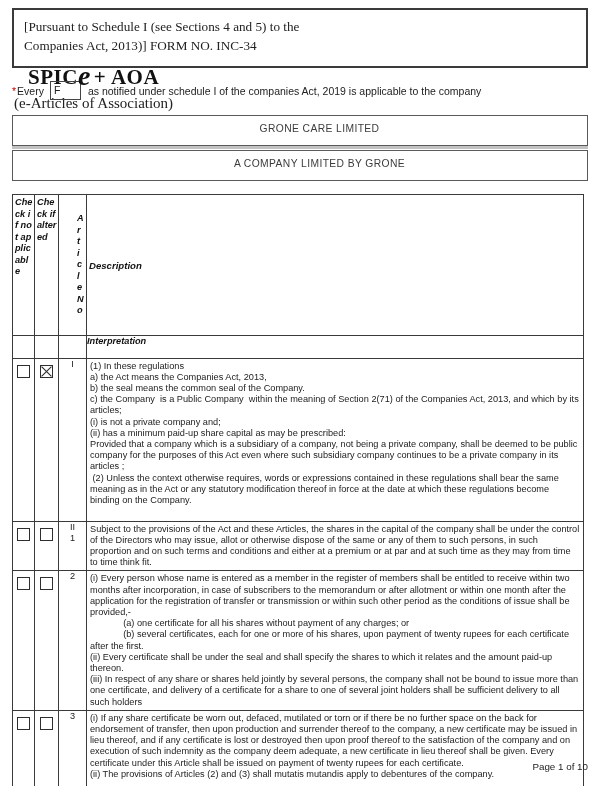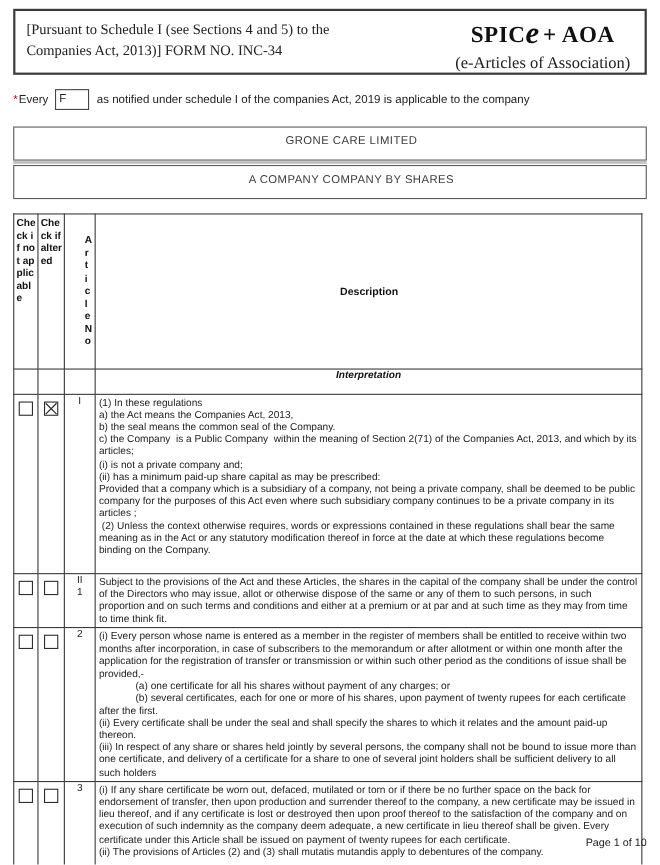--- a/index.html
+++ b/index.html
@@ -13,20 +13,21 @@
   }
   .page { padding: 8px 12px 0 12px; width: 600px; }
 
   
   .header-box {
     border: 2px solid #3a3a3a;
     height: 60px;
     display: flex;
     justify-content: space-between;
     align-items: flex-start;
+    flex-direction: column;
   }
   .pursuant {
     font-family: "Liberation Serif", serif;
     font-size: 13.2px;
     line-height: 1.45;
     width: 330px;
     padding: 7px 0 0 10px;
     color: #222;
   }
   .logo-block { padding: 4px 13px 0 0; text-align: center; }
@@ -102,23 +103,24 @@
   }
   table.articles { border: 1.5px solid #3a3a3a; }
   th.col-head {
     font-weight: bold;
     text-align: left;
     padding: 2px 1px 1px 2px;
     word-break: break-all;
     line-height: 11.5px;
     font-size: 9.3px;
     color: #111;
+    font-style: italic;
   }
   th.col-head.article-head { text-align: center; vertical-align: middle; word-break: break-all; padding: 18px; }
-  th.col-head.desc-head { text-align: center; vertical-align: middle; font-size: 9.6px; }
+  th.col-head.desc-head { text-align: left; vertical-align: middle; font-size: 9.6px; }
   td.cb-cell { text-align: center; }
   .cb {
     width: 13px; height: 13px;
     border: 1.4px solid #2e2e2e;
     margin: 6px auto 0 auto;
     background: #fff;
     position: relative;
   }
   .cb svg { display: none; width: 100%; height: 100%; }
   .cb[data-checked="true"] svg { display: block; }
@@ -130,21 +132,21 @@
     color: #222;
   }
   td.desc {
     padding: 2px 3px 2px 3px;
     white-space: pre-wrap;
     line-height: 11.2px;
     color: #222;
     margin-top: 37px;
   }
   td.section-desc {
-    text-align: center;
+    text-align: left;
     vertical-align: middle;
     font-weight: bold;
     font-style: italic;
     font-size: 9.6px;
     color: #111;
   }
   tr.h-header  { height: 70px; }
   tr.h-interp  { height: 23px; }
   tr.h-art1    { height: 163px; }
   tr.h-share   { height: 24px; }
@@ -175,21 +177,21 @@
   </div>
 
   <div class="table-line">
     <span class="red-star">*</span>
       <span>Every</span>
     <span class="letter-field">F</span>
     <span>as notified under schedule I of the companies Act, 2019 is applicable to the company</span>
   </div>
 
   <div class="company-box first">GRONE CARE LIMITED</div>
-  <div class="company-box second">A COMPANY COMPANY BY SHARES</div>
+  <div class="company-box second">A COMPANY LIMITED BY GRONE</div>
 
   <table class="articles">
     <colgroup>
       <col style="width:22px">
         <col style="width:24px">
         <col style="width:28px">
         <col>
     </colgroup>
 
     <tbody>

